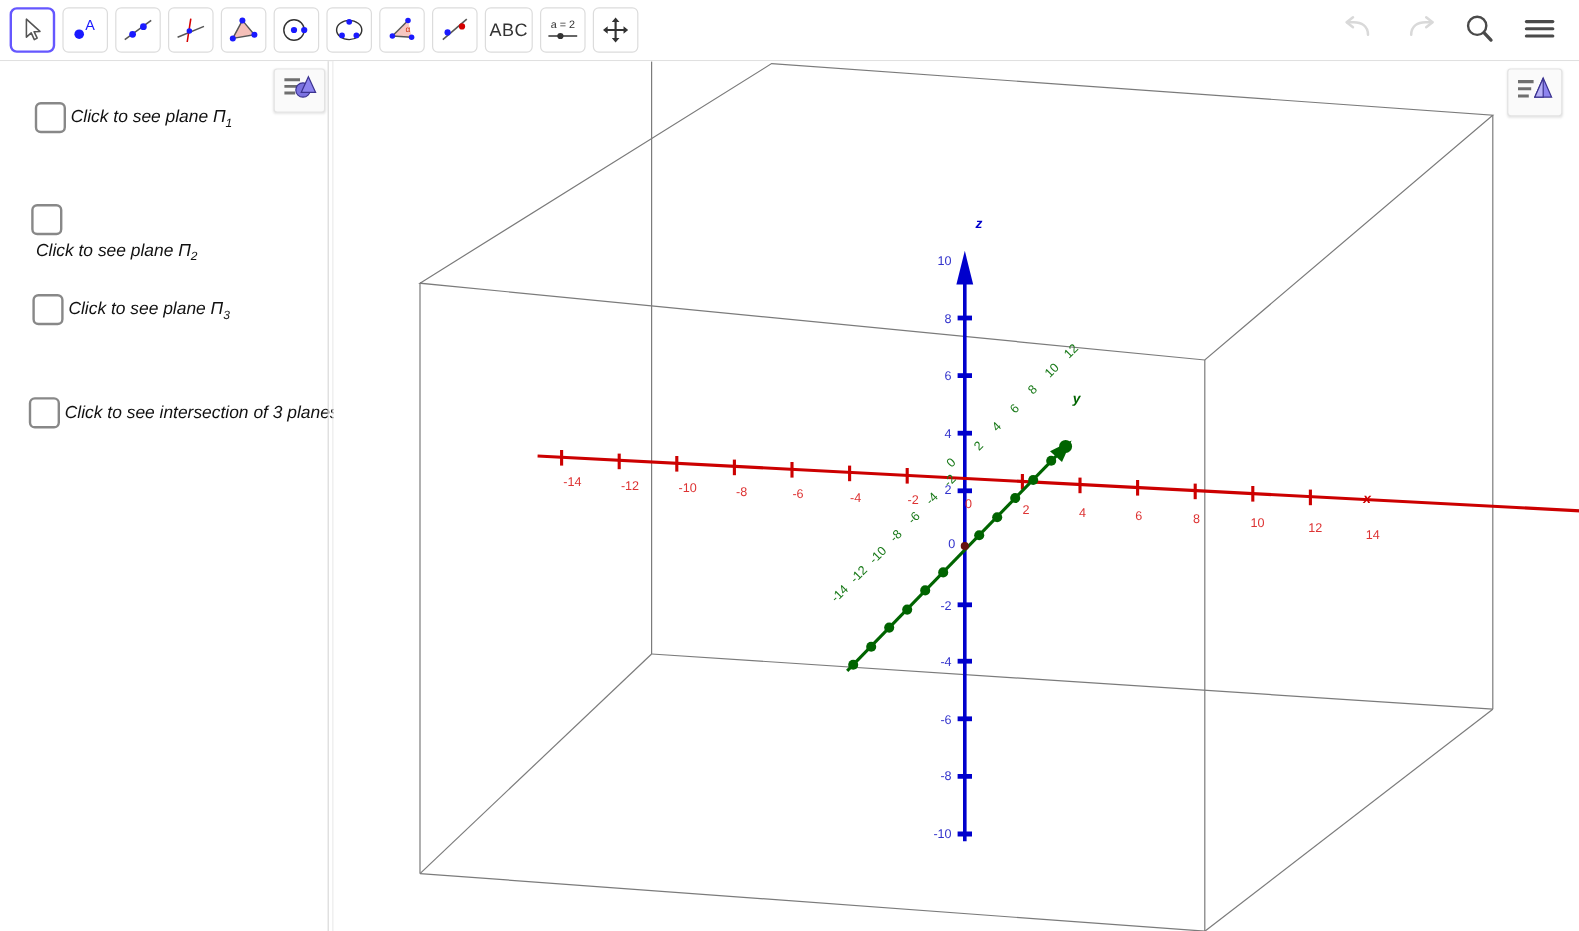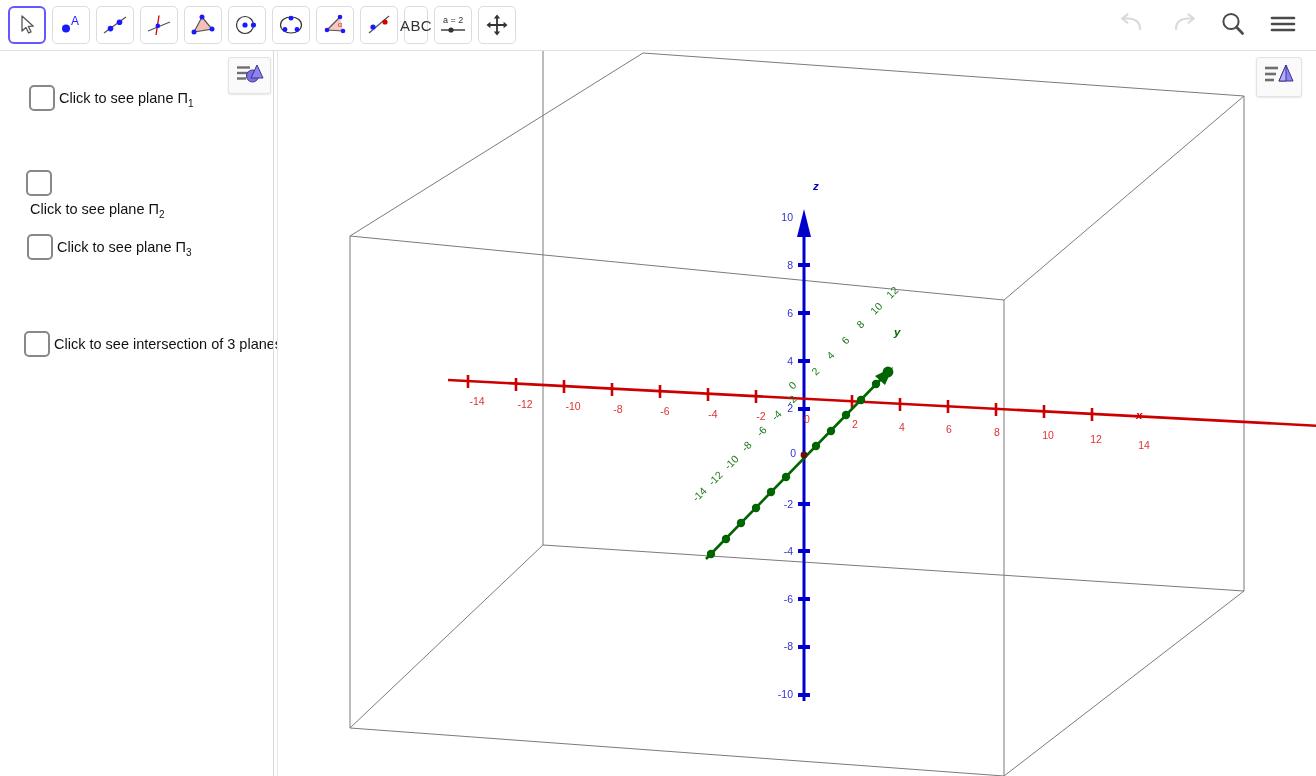--- a/index.html
+++ b/index.html
@@ -91,20 +91,21 @@
     position: absolute;
     left: 277px; top: 51px;
     width: 1px; height: 725px;
     background: #e6e6e6;
   }
 
   .checkbox-row {
     position: absolute;
     display: flex;
     align-items: flex-start;
+    font-style: italic;
   }
   .cb-box {
     width: 26px; height: 26px;
     border: 2px solid #888888;
     border-radius: 5px;
     background: #ffffff;
     cursor: pointer;
     flex: none;
   }
   .cb-label {
@@ -243,21 +244,21 @@
       <button class="tool-btn">
         <span>
           <svg width="26" height="22" viewBox="0 0 26 22">
             <line x1="3" y1="19" x2="23" y2="2" stroke="#555555" stroke-width="1.3"></line>
             <circle cx="7" cy="13" r="2.6" fill="#1a1aff"></circle>
             <circle cx="19" cy="8" r="2.6" fill="#d40000"></circle>
           </svg>
         </span>
       </button>
 
-      <button class="tool-btn" style="width:24px;">
+      <button class="tool-btn" style="width:40px;">
         <span class="tool-text">ABC</span>
       </button>
 
       <button class="tool-btn">
         <span>
           <svg width="30" height="24" viewBox="0 0 30 24">
             <text x="5" y="10" font-family="Liberation Sans, sans-serif" font-size="9" fill="#333333">a = 2</text>
             <line x1="3" y1="17" x2="27" y2="17" stroke="#333333" stroke-width="1.4"></line>
             <circle cx="13" cy="17" r="2.6" fill="#333333"></circle>
           </svg>
@@ -315,21 +316,21 @@
     <div class="checkbox-row" style="left:29px; top:34px;">
       <span class="cb-box"></span>
       <span class="cb-label"><span>Click to see plane Π</span><sub>1</sub></span>
     </div>
 
     <div class="checkbox-row" style="left:26px; top:119px;flex-direction:column;">
       <span class="cb-box"></span>
       <span class="cb-label"><span>Click to see plane Π</span><sub>2</sub></span>
     </div>
 
-    <div class="checkbox-row" style="left:27px; top:183px;">
+    <div class="checkbox-row" style="left:27px; top:194px;">
       <span class="cb-box"></span>
       <span class="cb-label"><span>Click to see plane Π</span><sub>3</sub></span>
     </div>
 
     <div class="checkbox-row" style="left:24px; top:280px;">
       <span class="cb-box"></span>
       <span class="cb-label"><span>Click to see intersection of 3 planes</span></span>
     </div>
   </div>
 

